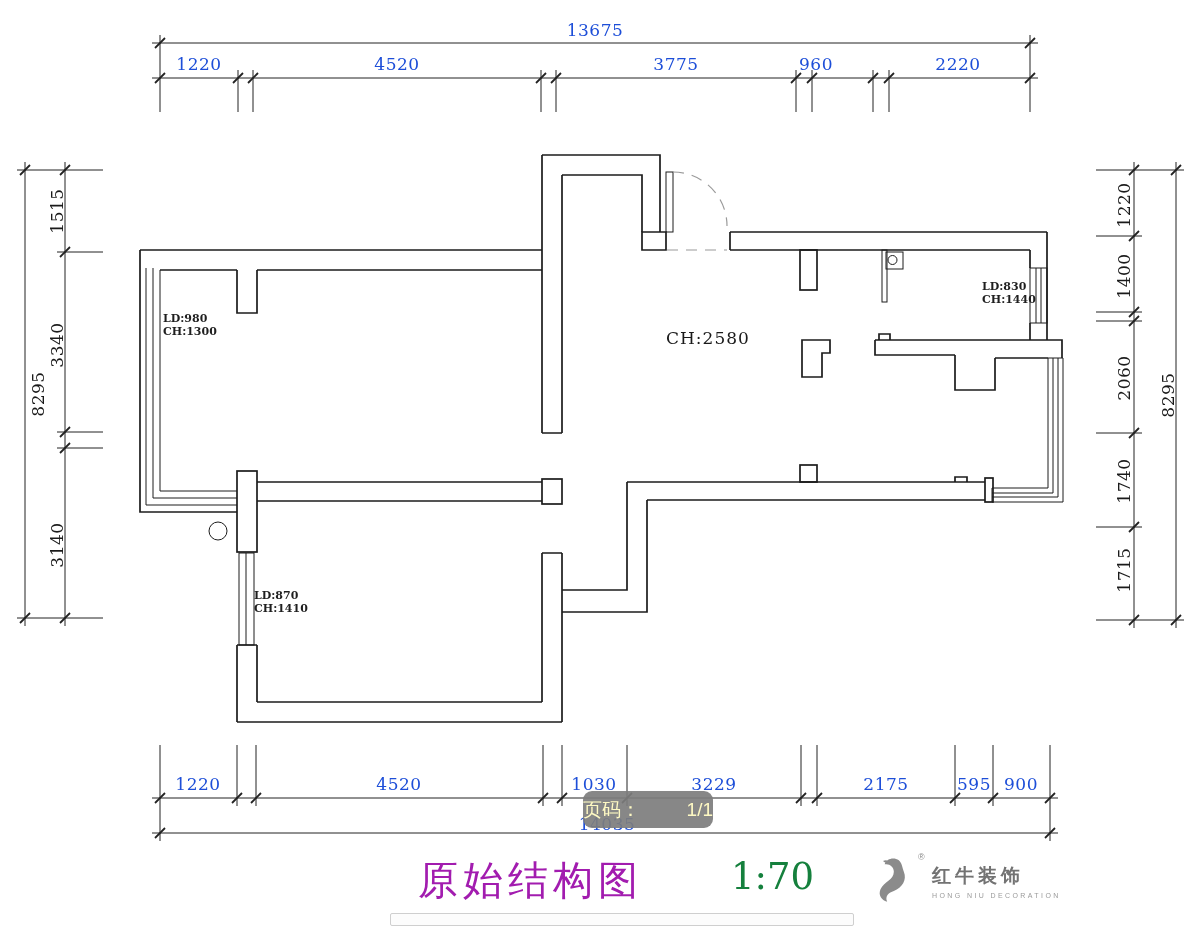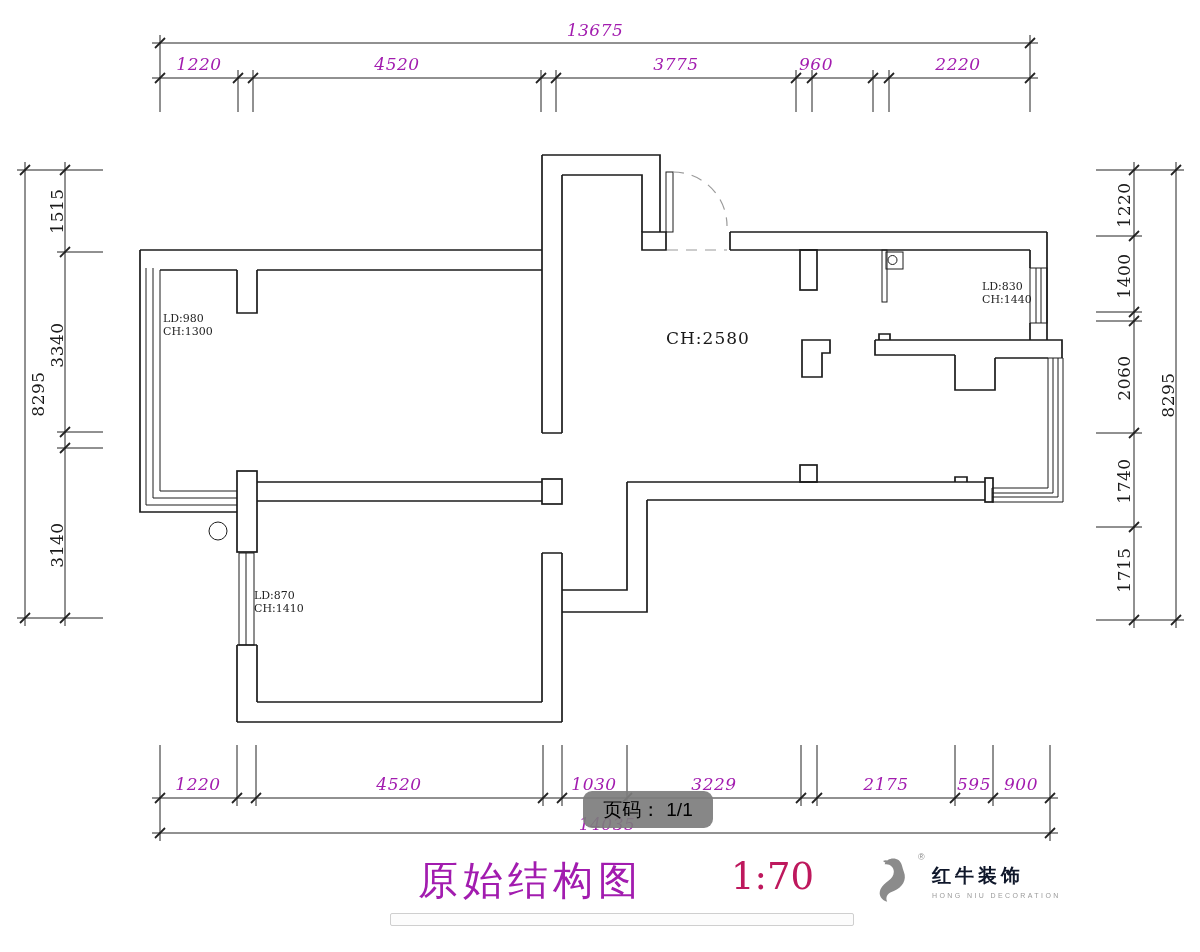--- a/index.html
+++ b/index.html
@@ -2,39 +2,39 @@
 <html><head>
 <meta charset="utf-8">
 <style>
   html,body{margin:0;padding:0;background:#ffffff;}
   #canvas{position:relative;width:1200px;height:952px;background:#ffffff;overflow:hidden;
           font-family:"DejaVu Serif", serif;}
   svg{position:absolute;left:0;top:0;}
   .w{stroke:#1c1c1c;stroke-width:1.7;fill:none;}
   .t{stroke:#1c1c1c;stroke-width:1;fill:none;}
   .dash{stroke:#9a9a9a;stroke-width:1.2;fill:none;stroke-dasharray:11 8;}
-  .dim{position:absolute;font-size:17px;color:#a21caf;transform:translate(-50%,-50%);
-       white-space:nowrap;letter-spacing:0.5px;font-style:italic;}
+  .dim{position:absolute;font-size:17px;color:#1d4ed8;transform:translate(-50%,-50%);
+       white-space:nowrap;letter-spacing:0.5px;}
   .vdim{position:absolute;font-size:17px;color:#1a1a1a;white-space:nowrap;letter-spacing:0.5px;
        transform:translate(-50%,-50%) rotate(-90deg);}
-  .plabel{position:absolute;font-size:11px;line-height:13px;color:#1f1f1f;white-space:nowrap;}
+  .plabel{position:absolute;font-size:11px;line-height:13px;color:#1f1f1f;white-space:nowrap;font-weight:bold;}
   .chlabel{position:absolute;font-size:17px;color:#1a1a1a;letter-spacing:1px;white-space:nowrap;margin-top:25px;}
   #page-badge{position:absolute;left:583px;top:791px;width:130px;height:37px;
-       background:rgba(125,125,125,0.92);border-radius:9px;color:#000000;
-       display:flex;align-items:center;justify-content:center;gap:6px;
+       background:rgba(125,125,125,0.92);border-radius:9px;color:#fef9c3;
+       display:flex;align-items:center;justify-content:space-between;gap:6px;
        font-family:"Liberation Sans",sans-serif;font-size:19px;z-index:5;}
   #title-block{position:absolute;left:418px;top:853px;font-size:40px;color:#a21caf;
        letter-spacing:5px;font-family:"DejaVu Serif",serif;}
-  #scale-label{position:absolute;left:731px;top:855px;font-size:37px;color:#be185d;
+  #scale-label{position:absolute;left:731px;top:855px;font-size:37px;color:#15803d;
        font-family:"DejaVu Serif",serif;}
   #scroll-track{position:absolute;left:390px;top:913px;width:462px;height:11px;
        border:1px solid #cfcfcf;background:#fcfcfc;border-radius:2px;}
   #logo{position:absolute;left:872px;top:856px;display:flex;align-items:center;gap:8px;}
   #logo .txt{display:flex;flex-direction:column;}
-  #logo .name{font-size:19px;font-weight:bold;color:#0f172a;letter-spacing:4px;
+  #logo .name{font-size:19px;font-weight:bold;color:#737373;letter-spacing:4px;
        font-family:"Liberation Sans",sans-serif;}
   #logo .sub{font-size:7px;color:#9a9a9a;letter-spacing:2.4px;margin-top:3px;
        font-family:"Liberation Sans",sans-serif;}
   #logo .reg{position:absolute;left:46px;top:-4px;font-size:9px;color:#8b8b8b;
        font-family:"Liberation Sans",sans-serif;}
   #logo .icon-wrap{position:relative;width:52px;height:50px;}
 </style>
 </head>
 <body>
 

